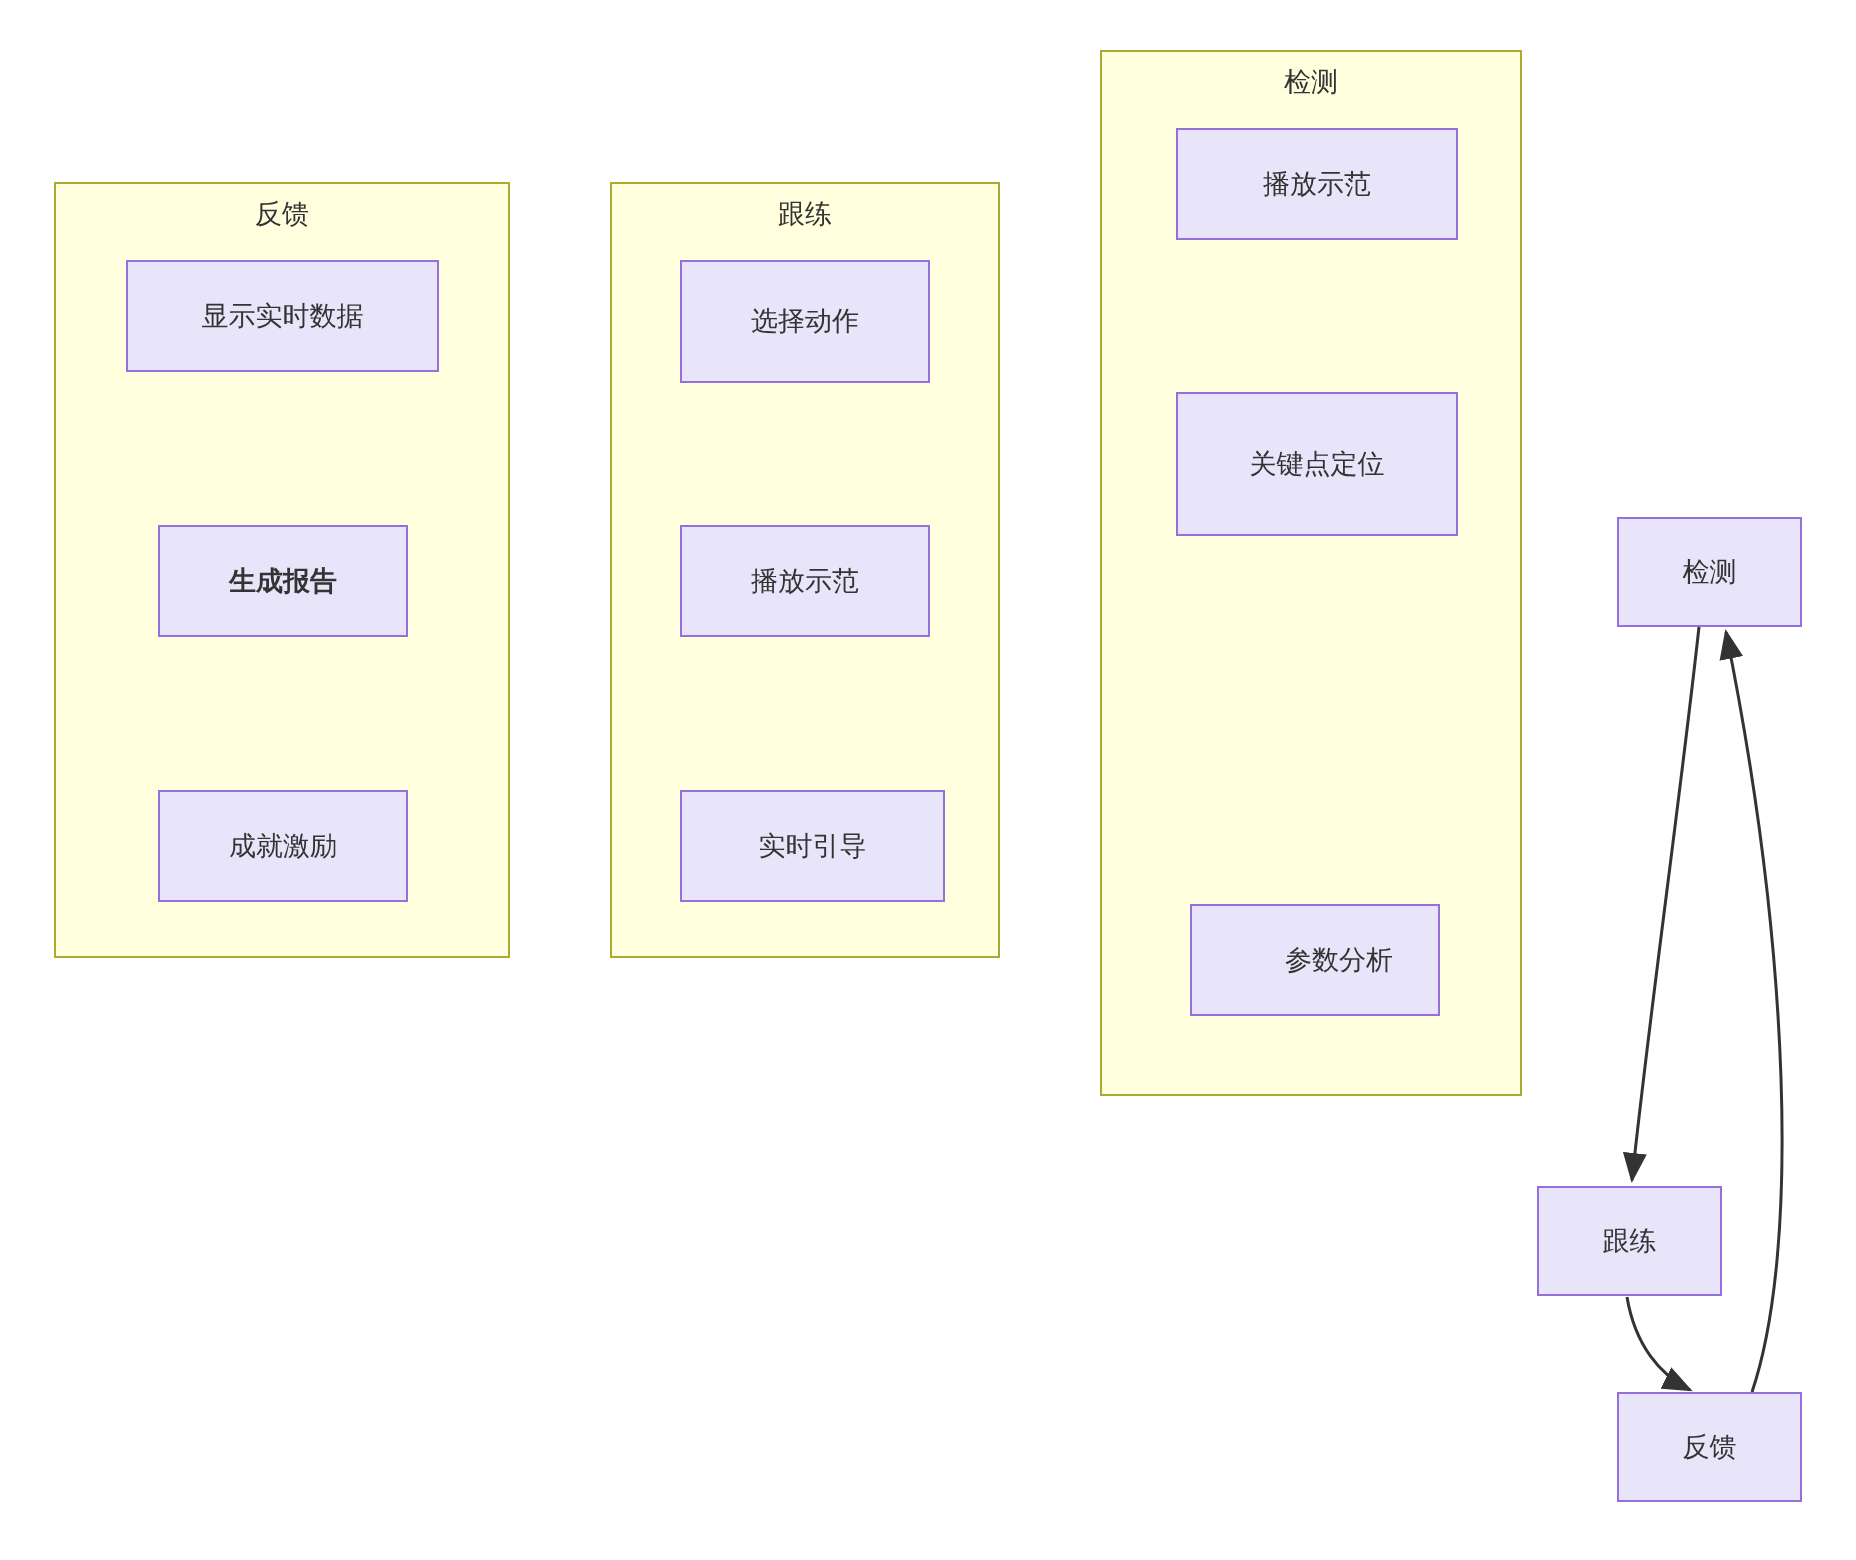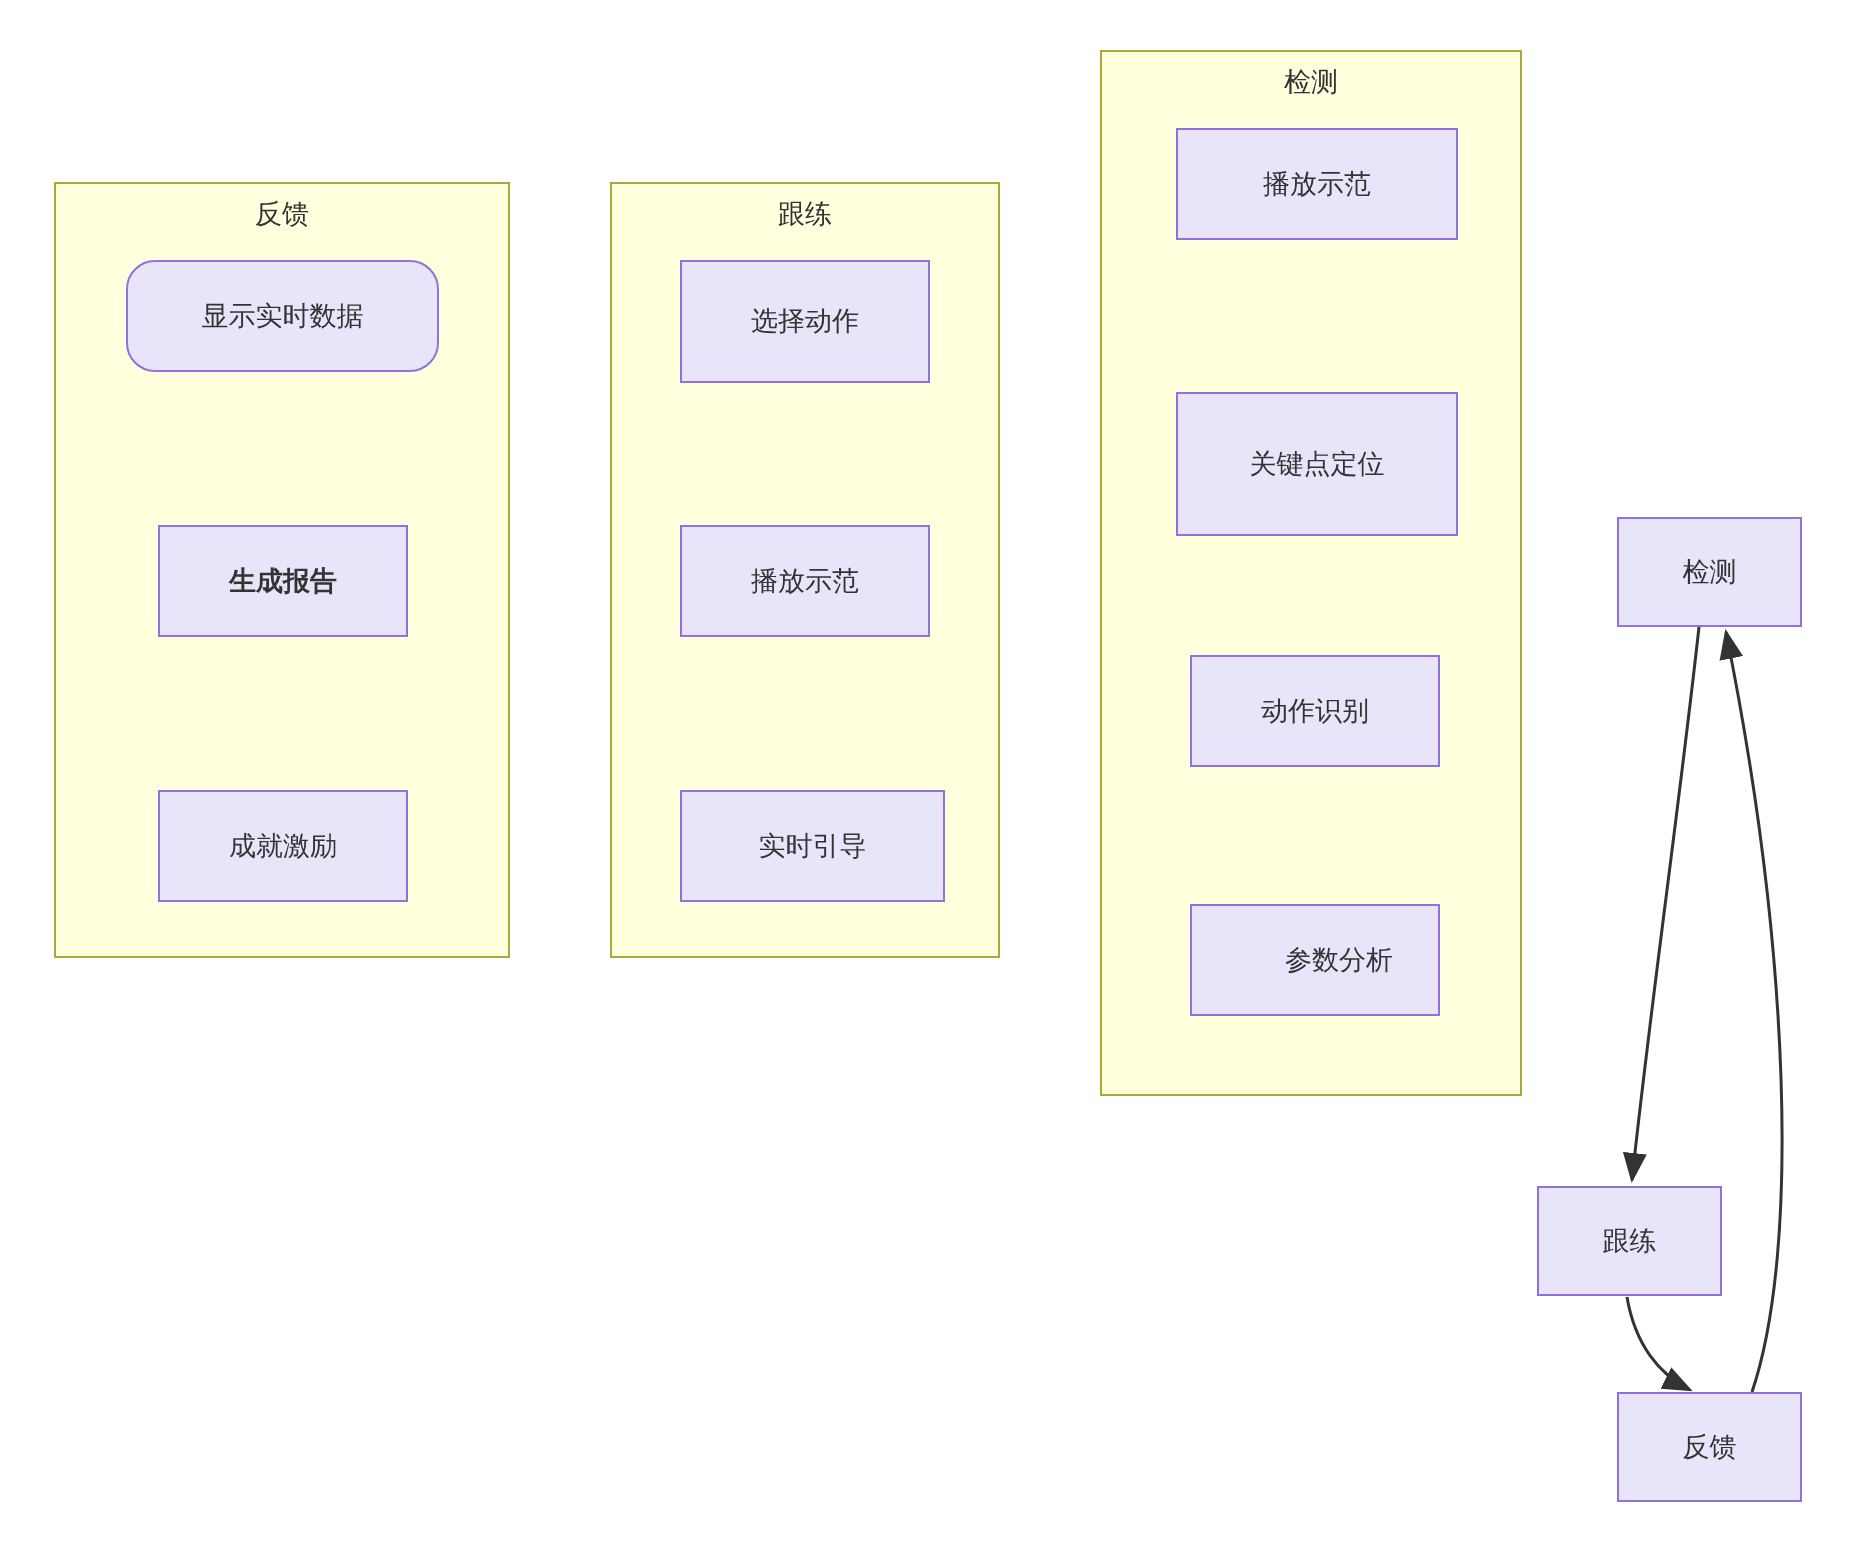--- a/index.html
+++ b/index.html
@@ -92,21 +92,21 @@
     <path class="edge-path" marker-end="url(#arrowhead)" d="M1699,627 C1680,800 1650,1010 1632,1180"></path>
 
     <path class="edge-path" marker-end="url(#arrowhead)" d="M1627,1297 C1635,1345 1660,1375 1690,1390"></path>
 
     <path class="edge-path" marker-end="url(#arrowhead)" d="M1752,1392 C1800,1250 1790,950 1726,632"></path>
   </svg>
 
   <div class="subgraph" style="left:54px; top:182px; width:456px; height:776px;">
     <div class="subgraph-title">反馈</div>
   </div>
-  <div class="node" style="left:126px; top:260px; width:313px; height:112px;border-radius:29px;">
+  <div class="node" style="left:126px; top:260px; width:313px; height:112px;">
     <span>显示实时数据</span>
   </div>
   <div class="node" style="left:158px; top:525px; width:250px; height:112px;font-weight:bold;">
     <span>生成报告</span>
   </div>
   <div class="node" style="left:158px; top:790px; width:250px; height:112px;">
     <span>成就激励</span>
   </div>
 
   <div class="subgraph" style="left:610px; top:182px; width:390px; height:776px;">
@@ -124,23 +124,20 @@
 
   <div class="subgraph" style="left:1100px; top:50px; width:422px; height:1046px;">
     <div class="subgraph-title">检测</div>
   </div>
   <div class="node" style="left:1176px; top:128px; width:282px; height:112px;">
     <span>播放示范</span>
   </div>
   <div class="node" style="left:1176px; top:392px; width:282px; height:144px;">
     <span>关键点定位</span>
   </div>
-  <div class="node" style="left:1190px; top:655px; width:250px; height:112px;">
-    <span>动作识别</span>
-  </div>
   <div class="node" style="left:1190px; top:904px; width:250px; height:112px;padding-left:48px;">
     <span>参数分析</span>
   </div>
 
   <div class="node" style="left:1617px; top:517px; width:185px; height:110px;">
     <span>检测</span>
   </div>
   <div class="node" style="left:1537px; top:1186px; width:185px; height:110px;">
     <span>跟练</span>
   </div>

